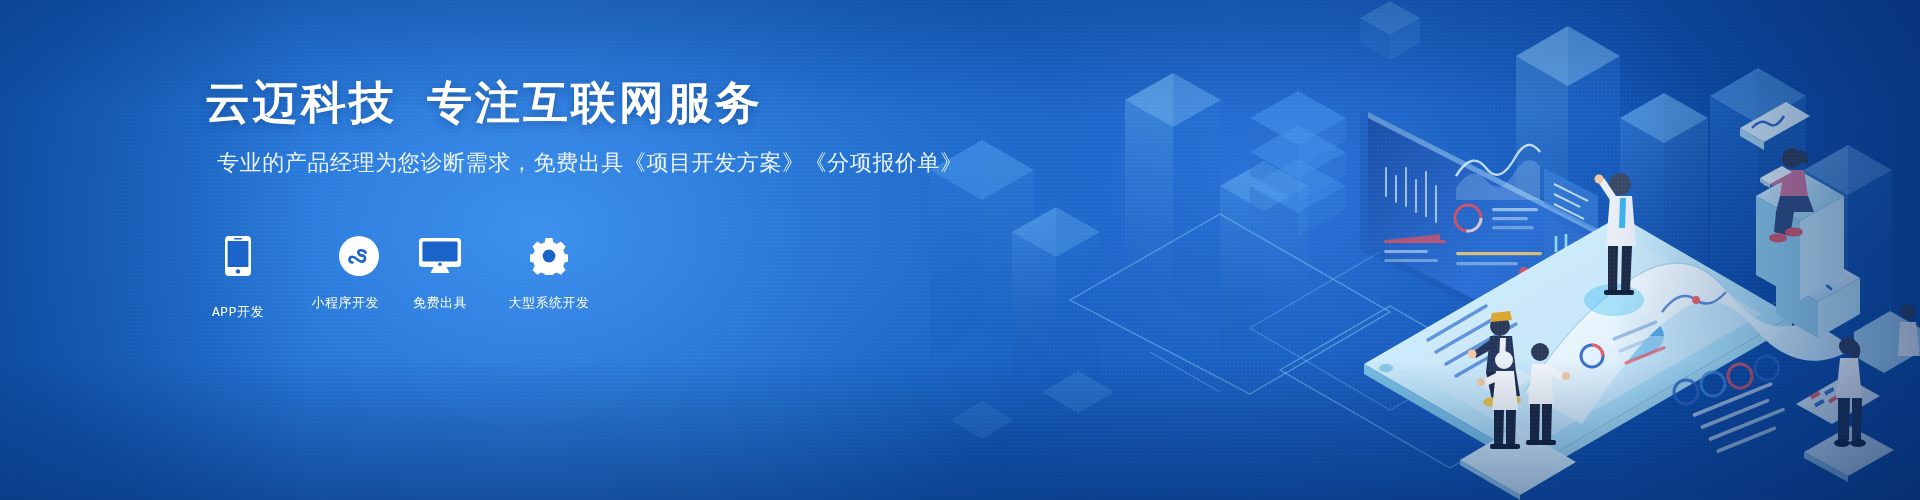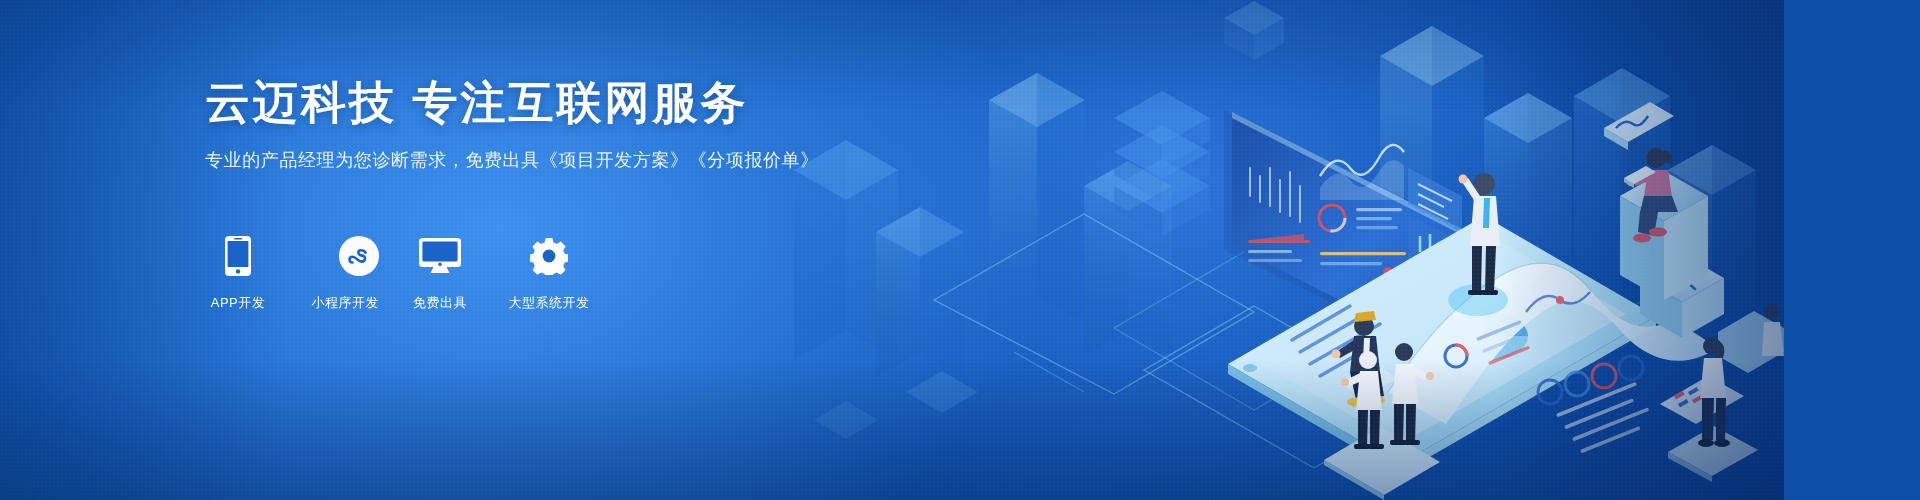--- a/index.html
+++ b/index.html
@@ -5,26 +5,27 @@
   * { margin:0; padding:0; box-sizing:border-box; }
   html, body { width:1920px; height:500px; overflow:hidden; }
   body {
     font-family: "Liberation Sans", "DejaVu Sans", sans-serif;
     background:#0d4ea6;
   }
 
   
   .banner {
     position:relative;
-    width:1784px; height:500px;
+    width:1920px; height:500px;
     overflow:hidden;
     background:
       radial-gradient(ellipse 900px 620px at 28% 46%, #3d90ee 0%, rgba(61,144,238,0) 62%),
       radial-gradient(ellipse 720px 520px at 66% 38%, #2a73d8 0%, rgba(42,115,216,0) 65%),
       linear-gradient(112deg, #1464c8 0%, #1360c4 22%, #105bbb 46%, #0d4fae 70%, #0b469f 100%);
+    font-family: Liberation Mono, monospace;
   }
   
   .vignette {
     position:absolute; inset:0;
     background:
       linear-gradient(90deg, rgba(6,46,110,.42) 0%, rgba(6,46,110,0) 16%, rgba(6,46,110,0) 84%, rgba(5,38,96,.5) 100%),
       linear-gradient(180deg, rgba(8,52,120,.30) 0%, rgba(8,52,120,0) 22%, rgba(6,40,98,0) 72%, rgba(6,38,92,.42) 100%);
     pointer-events:none;
   }
   
@@ -37,39 +38,39 @@
 
   
   .copy { position:absolute; left:205px; top:0; width:760px; height:500px; }
 
   .headline {
     position:absolute; top:73px; left:0;
     font-size:45px; font-weight:bold; color:#ffffff;
     letter-spacing:3px; white-space:nowrap;
     text-shadow:0 2px 10px rgba(2,30,80,.35);
   }
-  .sub { position:absolute; left:0; color:#eaf3ff; font-size:18px; letter-spacing:.6px; white-space:nowrap; }
+  .sub { position:absolute; left:12px; color:#eaf3ff; font-size:22px; letter-spacing:.6px; white-space:nowrap; }
   .sub1 { top:148px; }
   .sub2 { top:182px; }
 
   
   .icons { position:absolute; left:0; top:233px; display:flex; align-items:flex-start; }
   .icon-item {
     display:flex; flex-direction:column; align-items:center;
     width:auto; margin-right:28px;
   }
   .icon-item:last-child { margin-right:16px; }
   .icon-box { height:46px; display:flex; align-items:center; justify-content:center; }
   .icon-box svg { display:block; }
   .icon-label {
     margin-top:15px; color:#ffffff; font-size:13px;
     letter-spacing:.5px; white-space:nowrap; text-align:center;
   }
   
-  .w1 { width:66px; } .w2 { width:80px;align-items:flex-end; } .w3 { width:84px; }
+  .w1 { width:66px;gap:9px; } .w2 { width:80px;align-items:flex-end; } .w3 { width:84px; }
   .w4 { width:66px; } .w5 { width:96px; }
 
   
   .art { position:absolute; right:0; top:0; width:1000px; height:500px; }
   .art svg { display:block; width:1000px; height:500px; }
 </style>
 </head>
 <body>
 
 <div class="banner">

